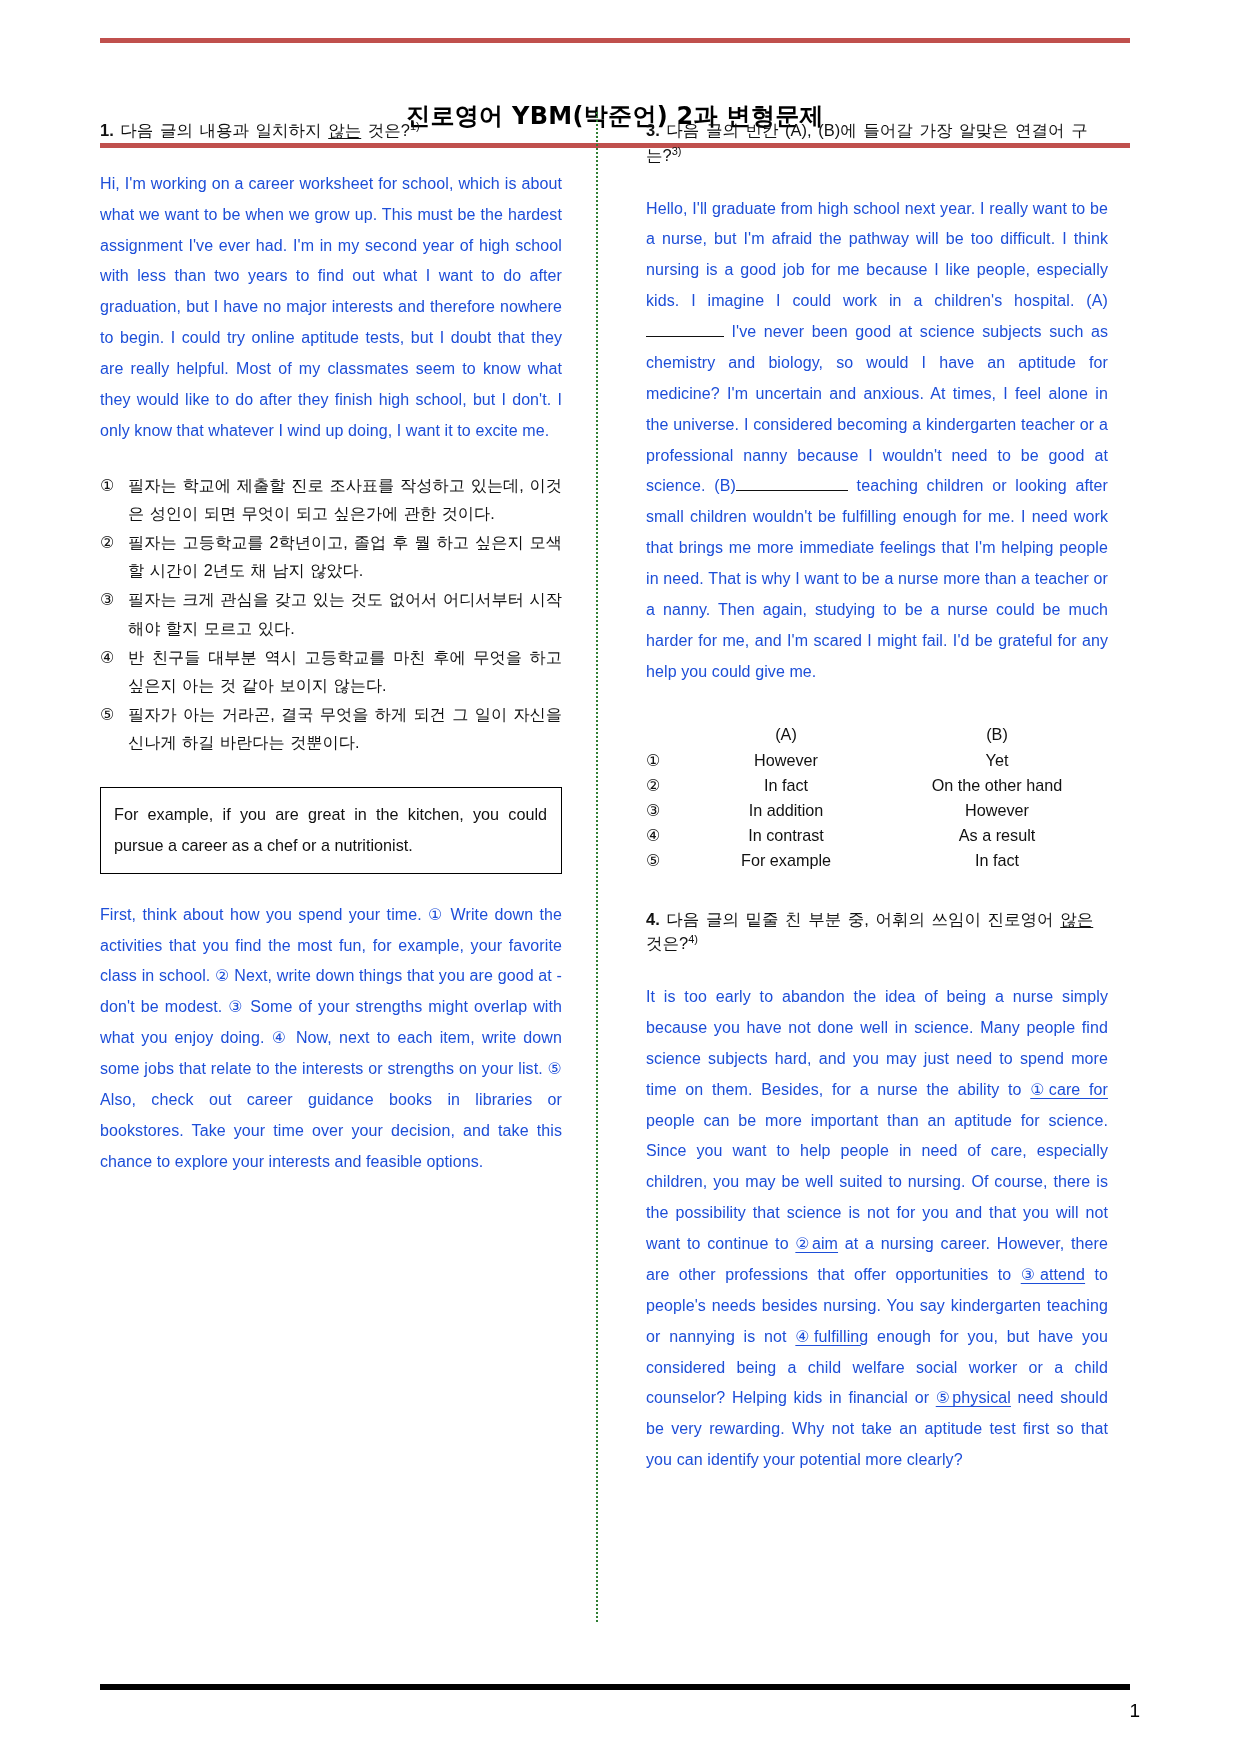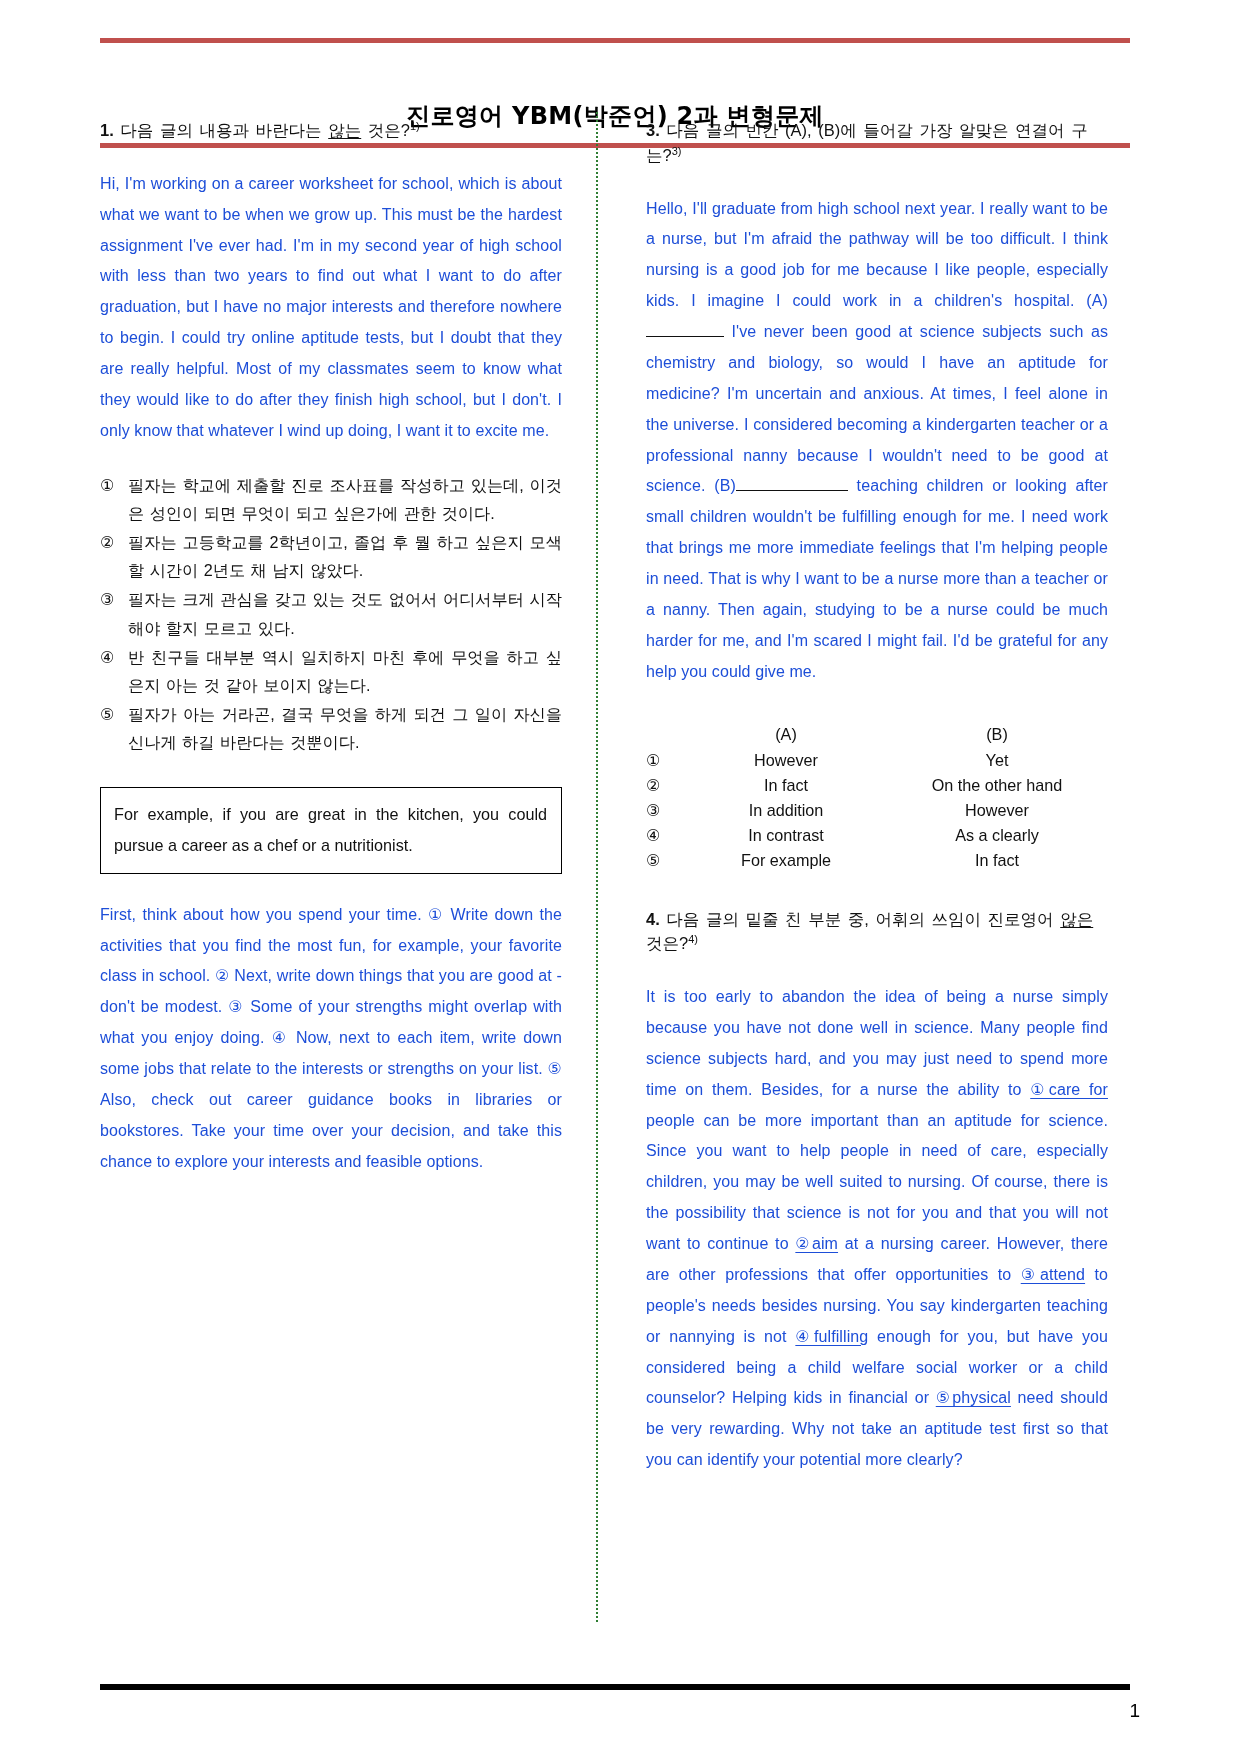--- a/index.html
+++ b/index.html
@@ -182,41 +182,41 @@
     <div class="doc-title">진로영어 YBM(박준언) 2과 변형문제</div>
     <div class="rule-red"></div>
   </div>
 
   <div class="columns">
 
     <div class="col col-left">
 
       <div class="q-head">
         <span class="num">1.</span>
-        <span>다음 글의 내용과 바란다는 </span><u>않는</u><span> 것은?</span><span class="sup">1)</span>
+        <span>다음 글의 내용과 일치하지 </span><u>않는</u><span> 것은?</span><span class="sup">1)</span>
       </div>
 
       <div class="passage">Hi, I'm working on a career worksheet for school, which is about what we want to be when we grow up. This must be the hardest assignment I've ever had. I'm in my second year of high school with less than two years to find out what I want to do after graduation, but I have no major interests and therefore nowhere to begin. I could try online aptitude tests, but I doubt that they are really helpful. Most of my classmates seem to know what they would like to do after they finish high school, but I don't. I only know that whatever I wind up doing, I want it to excite me.</div>
 
       <div class="choices">
         <div class="choice">
           <span class="marker">①</span>
           <span class="ctext">필자는 학교에 제출할 진로 조사표를 작성하고 있는데, 이것은 성인이 되면 무엇이 되고 싶은가에 관한 것이다.</span>
         </div>
         <div class="choice">
           <span class="marker">②</span>
           <span class="ctext">필자는 고등학교를 2학년이고, 졸업 후 뭘 하고 싶은지 모색할 시간이 2년도 채 남지 않았다.</span>
         </div>
         <div class="choice">
           <span class="marker">③</span>
           <span class="ctext">필자는 크게 관심을 갖고 있는 것도 없어서 어디서부터 시작해야 할지 모르고 있다.</span>
         </div>
         <div class="choice">
           <span class="marker">④</span>
-          <span class="ctext">반 친구들 대부분 역시 일치하지 마친 후에 무엇을 하고 싶은지 아는 것 같아 보이지 않는다.</span>
+          <span class="ctext">반 친구들 대부분 역시 고등학교를 마친 후에 무엇을 하고 싶은지 아는 것 같아 보이지 않는다.</span>
         </div>
         <div class="choice">
           <span class="marker">⑤</span>
           <span class="ctext">필자가 아는 거라곤, 결국 무엇을 하게 되건 그 일이 자신을 신나게 하길 바란다는 것뿐이다.</span>
         </div>
       </div>
 
 
       <div class="insert-box">For example, if you are great in the kitchen, you could pursue a career as a chef or a nutritionist.</div>
 
@@ -256,21 +256,21 @@
             <td class="c-b">On the other hand</td>
           </tr>
           <tr>
             <td class="c-num">③</td>
             <td class="c-a">In addition</td>
             <td class="c-b">However</td>
           </tr>
           <tr>
             <td class="c-num">④</td>
             <td class="c-a">In contrast</td>
-            <td class="c-b">As a clearly</td>
+            <td class="c-b">As a result</td>
           </tr>
           <tr>
             <td class="c-num">⑤</td>
             <td class="c-a">For example</td>
             <td class="c-b">In fact</td>
           </tr>
         </tbody>
       </table>
 
       <div class="q-head" style="margin-top:34px;">

